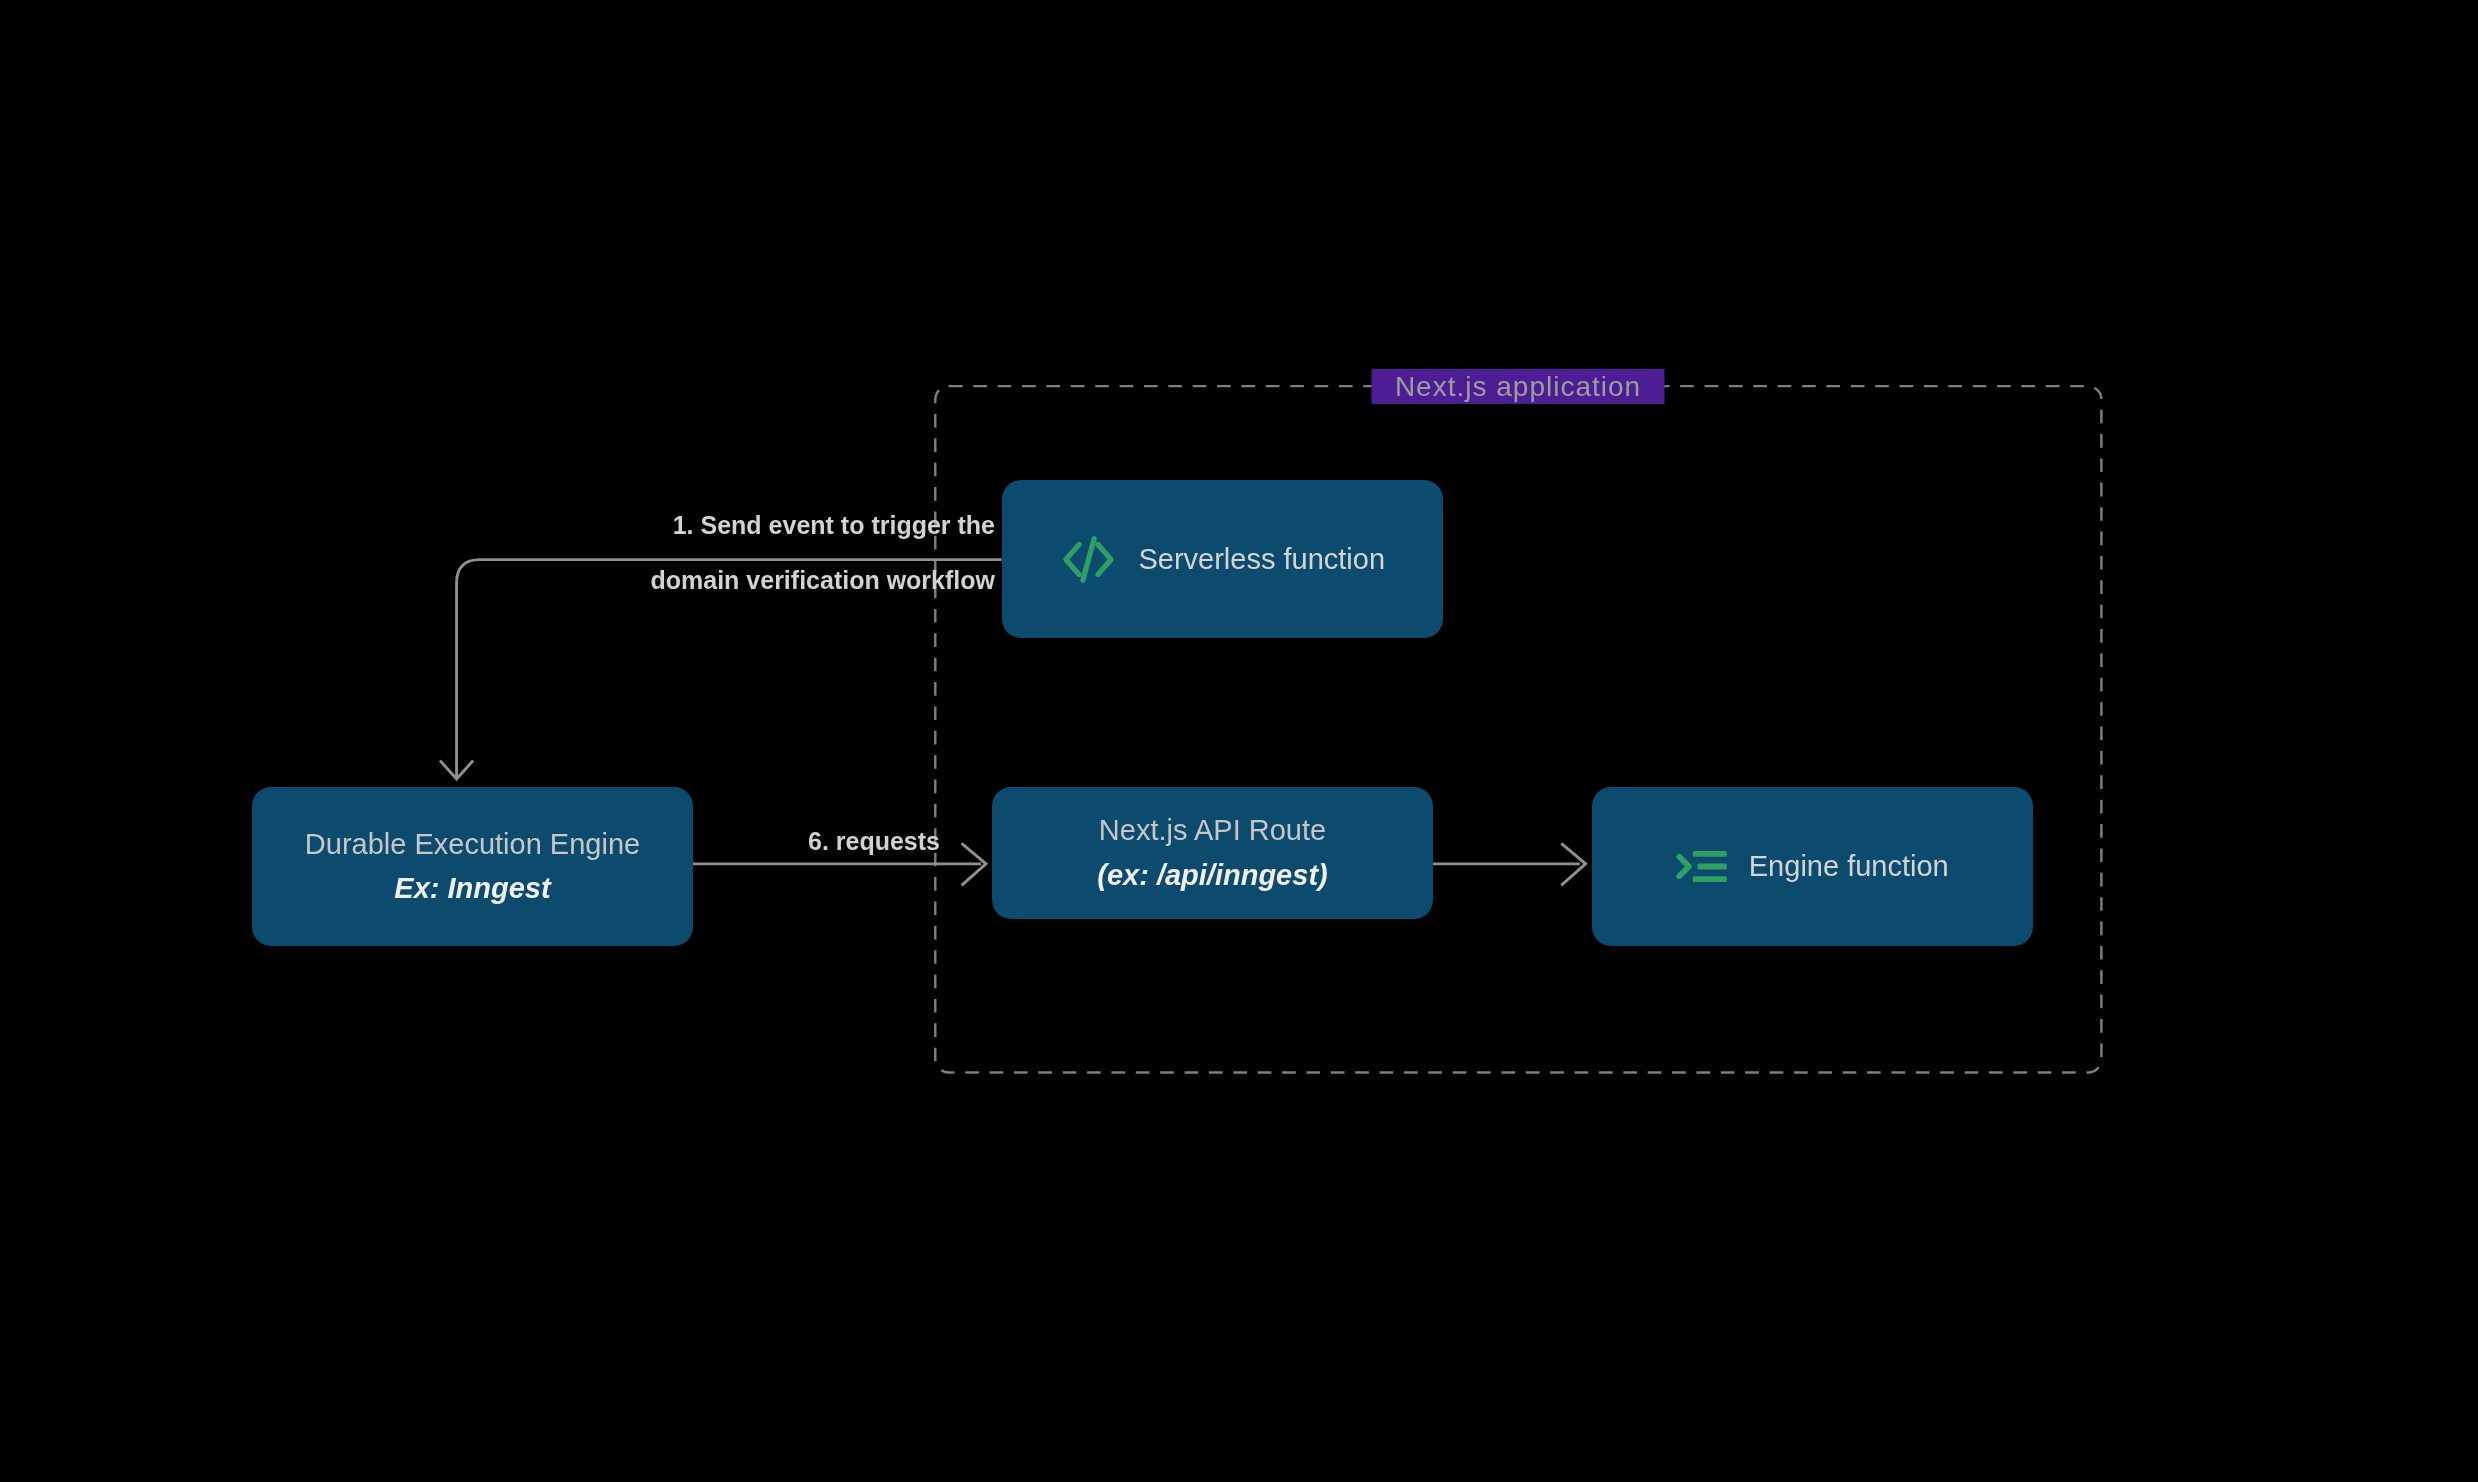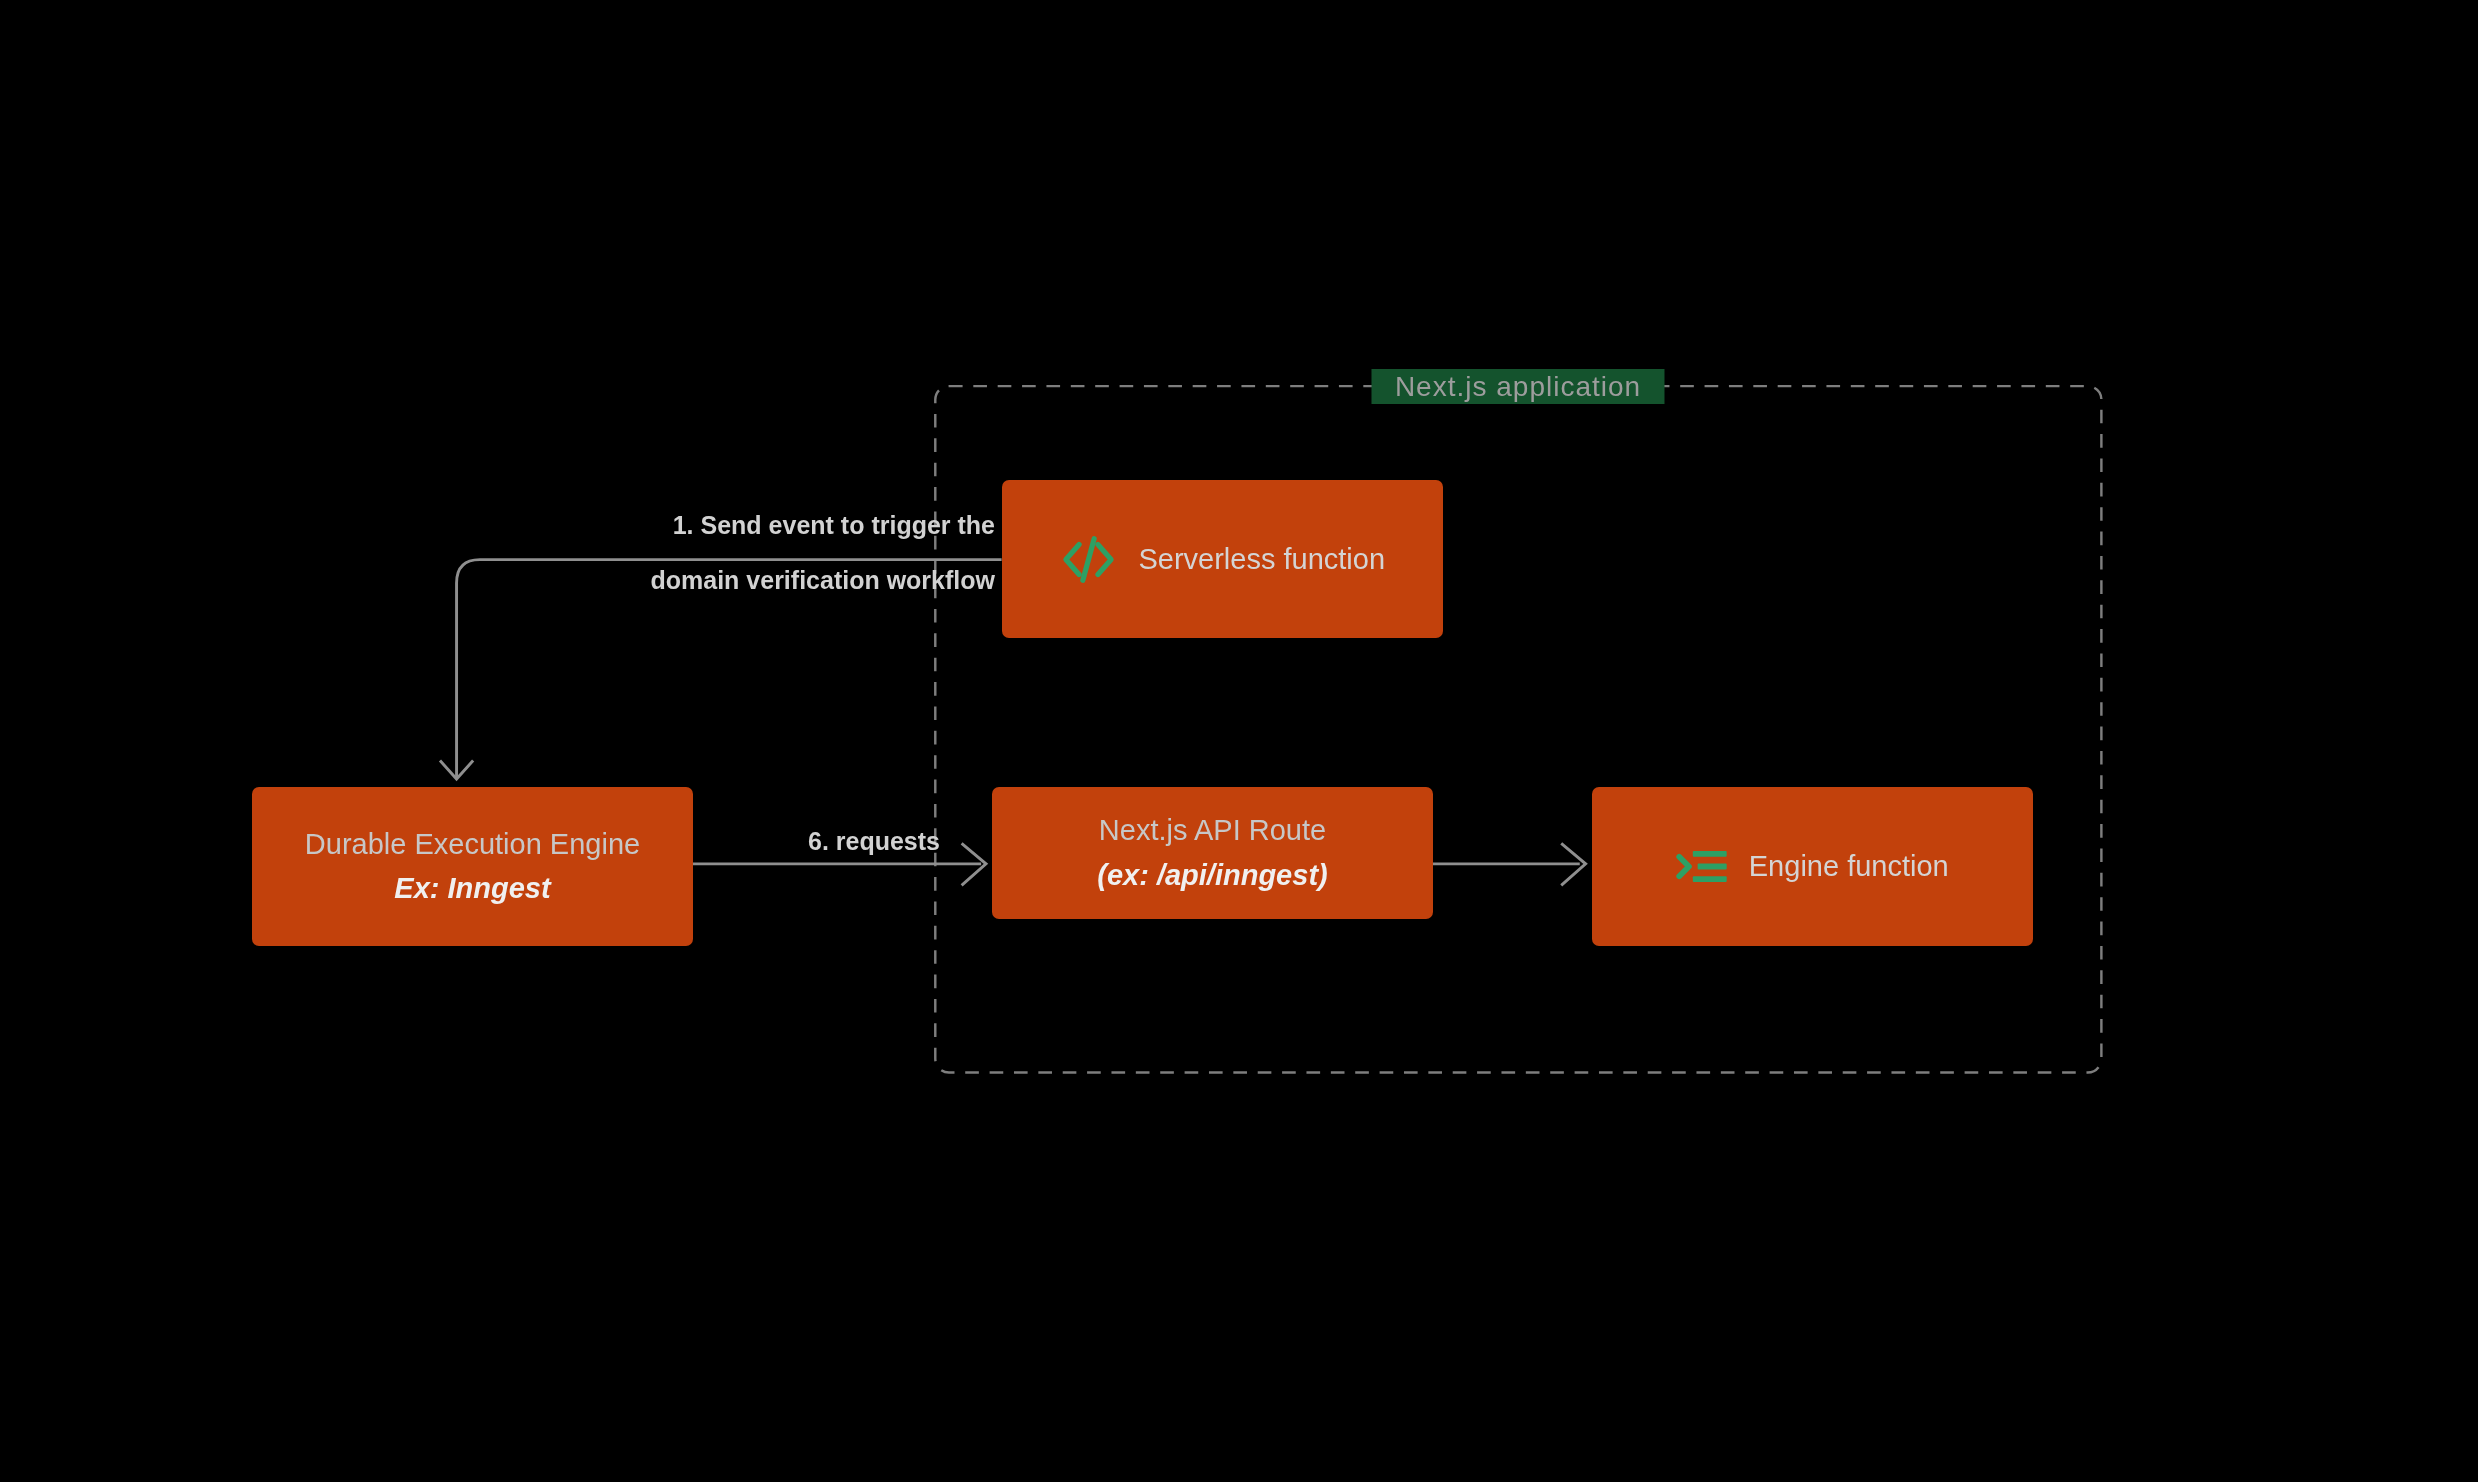--- a/index.html
+++ b/index.html
@@ -26,32 +26,32 @@
     fill: none;
     stroke: #7e7e7e;
     stroke-width: 2.5;
     stroke-dasharray: 14 11;
   }
   .container-label {
     position: absolute;
     left: 1518px;
     top: 369px;
     transform: translateX(-50%);
-    background: #14532d;
+    background: #4c1d95;
     padding: 0 23.4px;
     color: #9d9d9d;
     font-size: 28px;
     line-height: 35px;
     letter-spacing: 1px;
     white-space: nowrap;
   }
   .node {
     position: absolute;
-    background: #c2410c;
-    border-radius: 7px;
+    background: #0c4a6e;
+    border-radius: 19px;
     display: flex;
     align-items: center;
     justify-content: center;
   }
   .node.row { gap: 21.5px; }
   .node.stack { flex-direction: column; }
   .node-title {
     color: #c7c7c7;
     font-size: 29px;
     line-height: 39px;

